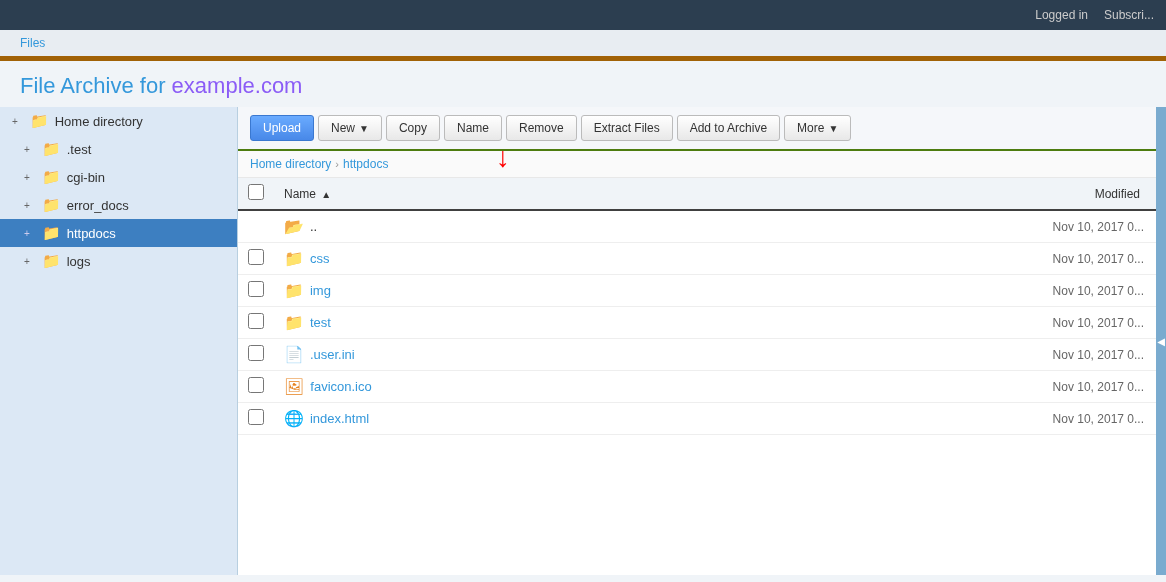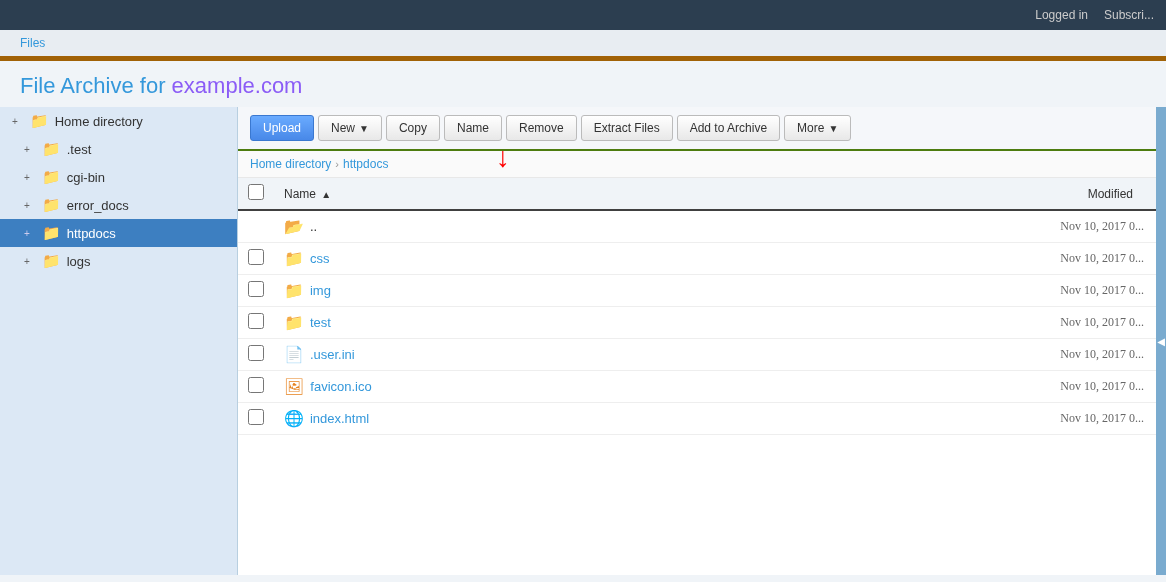--- a/index.html
+++ b/index.html
@@ -149,39 +149,38 @@
     thead th {
       padding: 6px 10px;
       text-align: left;
       font-weight: normal;
       color: #333;
       font-size: 12px;
     }
 
     thead th.col-modified {
       text-align: right;
-      padding-right: 23px;
+      padding-right: 16px;
     }
 
     tbody tr {
       border-bottom: 1px solid #eee;
     }
 
     tbody td {
       padding: 6px 10px;
       vertical-align: middle;
     }
 
     tbody td.col-modified {
       text-align: right;
       padding-right: 12px;
       color: #666;
       font-size: 12px;
       white-space: nowrap;
-      font-family: Liberation Serif, serif;
     }
 
     .file-checkbox {
       width: 16px;
       height: 16px;
       cursor: pointer;
     }
 
     .file-name-cell {
       display: flex;

